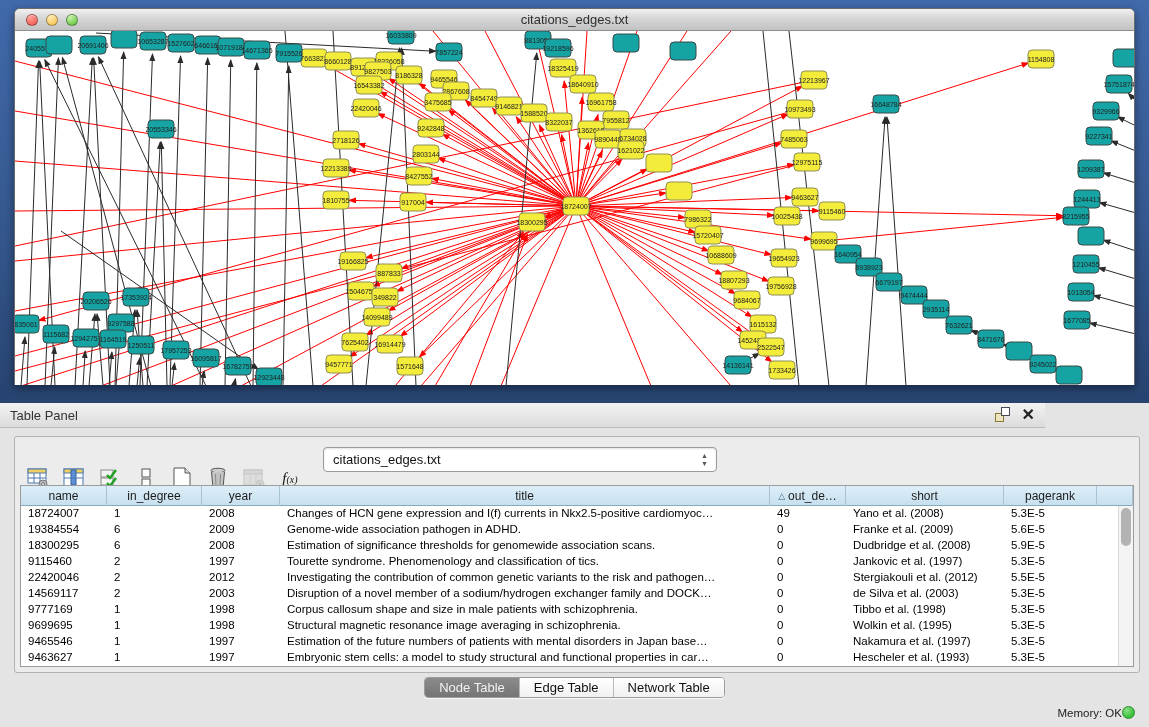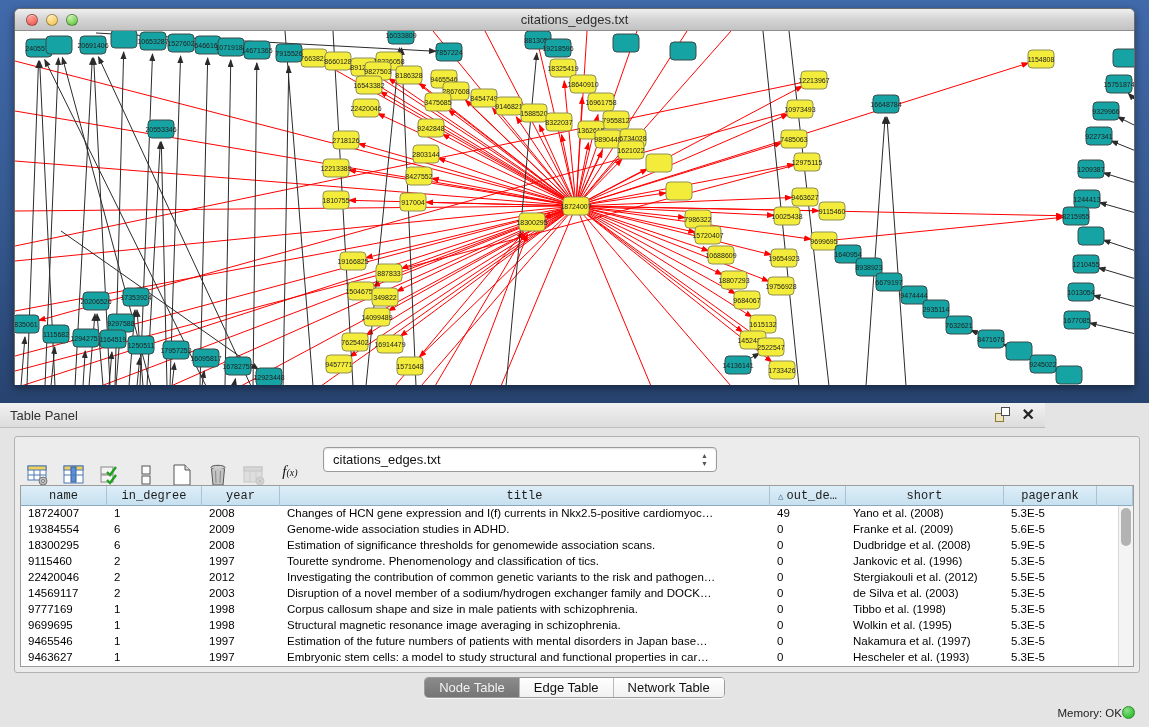--- a/index.html
+++ b/index.html
@@ -41,35 +41,35 @@
   .panel-header .ph-title { position:absolute; left:10px; top:5px; font-size:13px; color:#333; }
   .ph-buttons { position:absolute; right:10px; top:4px; display:flex; gap:12px; align-items:center; }
   .float-ico { position:relative; width:15px; height:15px; display:inline-block; }
   .float-ico .sq1 { position:absolute; left:0; bottom:0; width:9px; height:9px; border:1.5px solid #8a7a30; background:#ece4c0;}
   .float-ico .sq2 { position:absolute; right:0; top:0; width:9px; height:9px; border:1.5px solid #4a4a55; background:#fff;}
   .close-x { font-size:16px; font-weight:bold; color:#222; line-height:15px; cursor:default;}
 
   .panel-body { position:absolute; left:14px; top:33px; width:1126px; height:237px;
     background:#ececec; border:1px solid #b2b2b2; border-radius:3px; }
   .toolbar { height:44px; display:flex; align-items:center; padding-left:8px; gap:6px; }
-  .tool-btn { width:30px; height:30px; display:flex; justify-content:center;margin-top:38px; }
+  .tool-btn { width:30px; height:30px; display:flex; align-items:center; justify-content:center;margin-top:38px; }
   .combo { margin-left:12px; width:394px; height:25px; background:#fff;
     border:1px solid #9a9a9a; border-radius:4px; position:relative;
     box-shadow:inset 0 1px 2px rgba(0,0,0,.12); }
   .combo .val { position:absolute; left:9px; top:4px; font-size:13px; color:#111; }
   .combo .steppers { position:absolute; right:8px; top:4px; font-size:7px; color:#555; line-height:8px; text-align:center;}
 
   .tablewrap { position:absolute; left:5px; top:48px; right:5px; bottom:5px;
     background:#fff; border:1px solid #9c9c9c; overflow:hidden; }
   .grid-row { display:grid; grid-template-columns:86px 95px 78px 490px 76px 158px 93px 1fr;
     font-size:11.5px; color:#000; }
   .thead { background:linear-gradient(180deg,#ddeef8,#c7e0ef);
     border-bottom:1px solid #8aa9bc; height:20px; }
   .thead .hc { display:flex; align-items:center; justify-content:center;
-    border-right:1px solid #a8c4d4; font-size:12px; color:#1c1c1c; height:20px; overflow:hidden; white-space:nowrap;font-family:Liberation Mono, monospace;}
+    border-right:1px solid #a8c4d4; font-size:12px; color:#1c1c1c; height:20px; overflow:hidden; white-space:nowrap;}
   .sort-tri { font-size:9px; color:#3a6a8a; margin-right:3px; }
   .tbody-row { height:16px; }
   .tbody-row .tc { padding:1px 4px 0 7px; white-space:nowrap; overflow:hidden; }
   .vscroll { position:absolute; right:0; top:20px; bottom:0; width:15px;
     background:#f4f4f4; border-left:1px solid #d8d8d8; }
   .vthumb { position:absolute; left:2px; top:2px; width:10px; height:38px;
     background:#b3b3b3; border-radius:6px; }
 
   .tabs-row { position:absolute; left:0; top:274px; width:1149px; height:24px;
     display:flex; justify-content:center; }
@@ -831,21 +831,21 @@
             <div class="tc">Changes of HCN gene expression and I(f) currents in Nkx2.5-positive cardiomyoc…</div>
             <div class="tc">49</div>
             <div class="tc">Yano et al. (2008)</div>
             <div class="tc">5.3E-5</div>
             <div class="tc"></div>
           </div>
           <div class="grid-row tbody-row">
             <div class="tc">19384554</div>
             <div class="tc">6</div>
             <div class="tc">2009</div>
-            <div class="tc">Genome-wide association studies in ADHD.</div>
+            <div class="tc">Genome-wide association pathogen in ADHD.</div>
             <div class="tc">0</div>
             <div class="tc">Franke et al. (2009)</div>
             <div class="tc">5.6E-5</div>
             <div class="tc"></div>
           </div>
           <div class="grid-row tbody-row">
             <div class="tc">18300295</div>
             <div class="tc">6</div>
             <div class="tc">2008</div>
             <div class="tc">Estimation of significance thresholds for genomewide association scans.</div>
@@ -853,21 +853,21 @@
             <div class="tc">Dudbridge et al. (2008)</div>
             <div class="tc">5.9E-5</div>
             <div class="tc"></div>
           </div>
           <div class="grid-row tbody-row">
             <div class="tc">9115460</div>
             <div class="tc">2</div>
             <div class="tc">1997</div>
             <div class="tc">Tourette syndrome. Phenomenology and classification of tics.</div>
             <div class="tc">0</div>
-            <div class="tc">Jankovic et al. (1996)</div>
+            <div class="tc">Jankovic et al. (1997)</div>
             <div class="tc">5.3E-5</div>
             <div class="tc"></div>
           </div>
           <div class="grid-row tbody-row">
             <div class="tc">22420046</div>
             <div class="tc">2</div>
             <div class="tc">2012</div>
             <div class="tc">Investigating the contribution of common genetic variants to the risk and pathogen…</div>
             <div class="tc">0</div>
             <div class="tc">Stergiakouli et al. (2012)</div>

